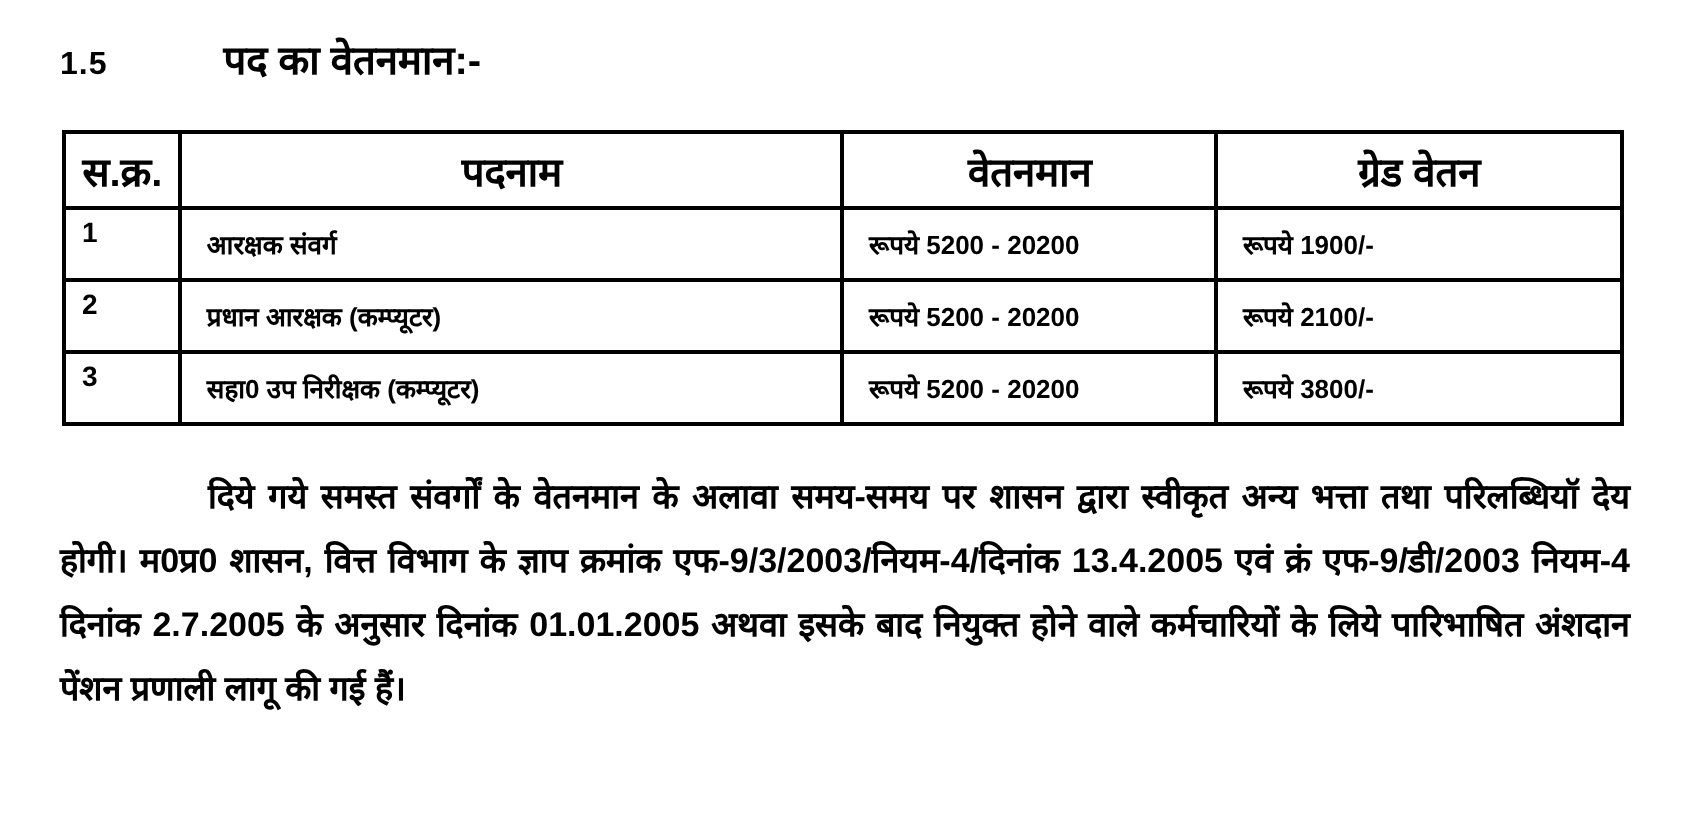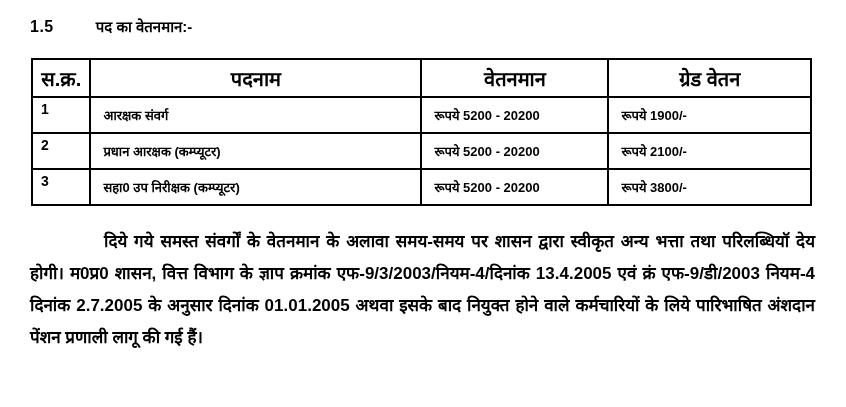--- a/index.html
+++ b/index.html
@@ -12,30 +12,30 @@
     width: 846px;
     height: 407px;
     background: #ffffff;
     color: #000000;
     font-family: "Liberation Sans", sans-serif;
     overflow: hidden;
   }
   .heading {
     display: flex;
     align-items: baseline;
-    gap: 42px;
+    gap: 58px;
     padding: 16px 0 0 30px;
   }
   .sec-num {
     font-size: 16px;
     font-weight: 600;
     letter-spacing: 0.5px;
   }
   .sec-title {
-    font-size: 15px;
+    font-size: 20px;
     font-weight: 700;
   }
   table.paytable {
     border-collapse: collapse;
     table-layout: fixed;
     width: 781px;
     margin: 22px 0 0 31px;
   }
   table.paytable th,
   table.paytable td {

